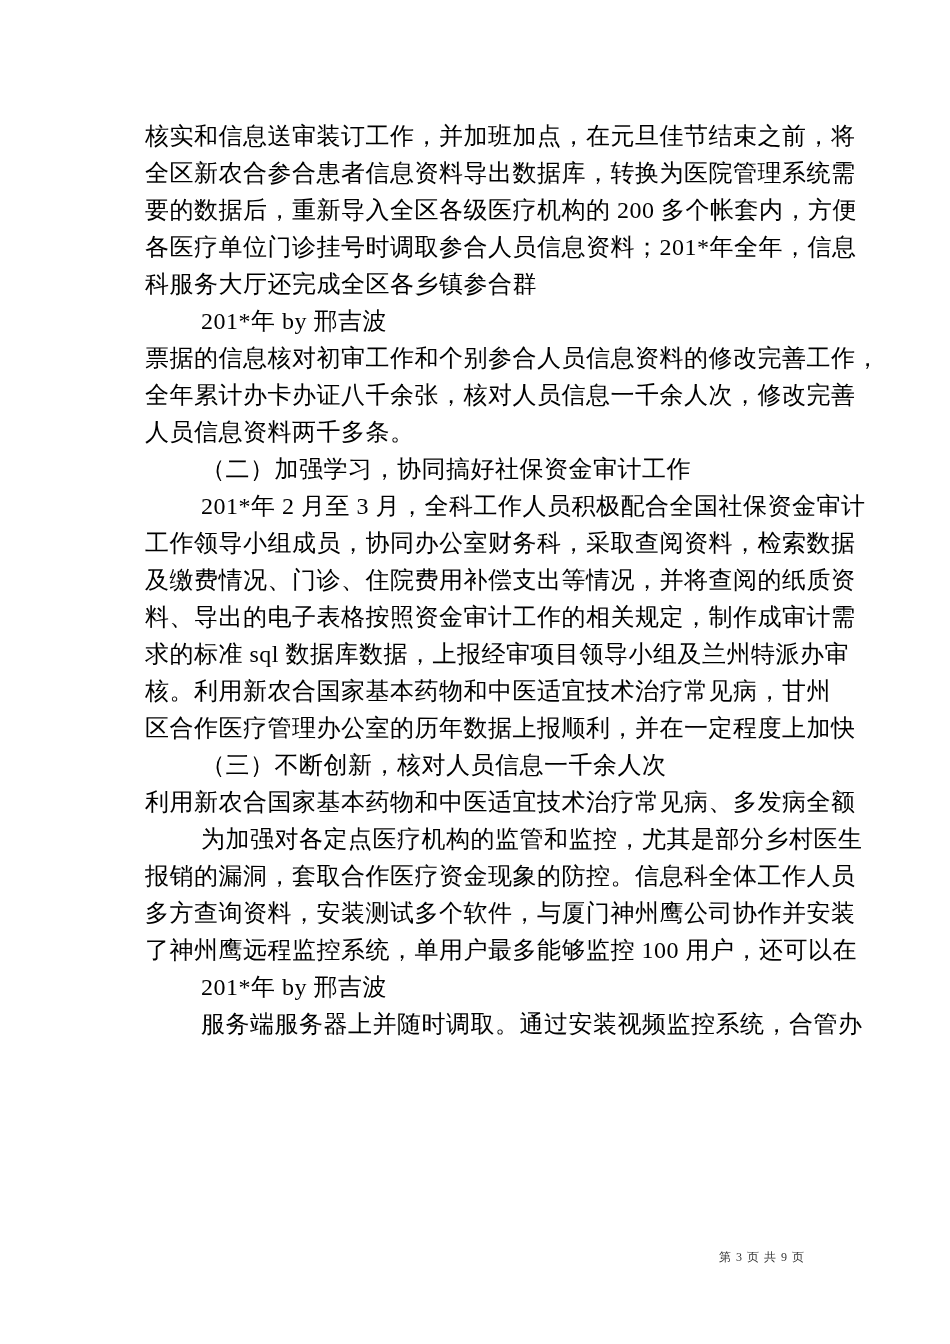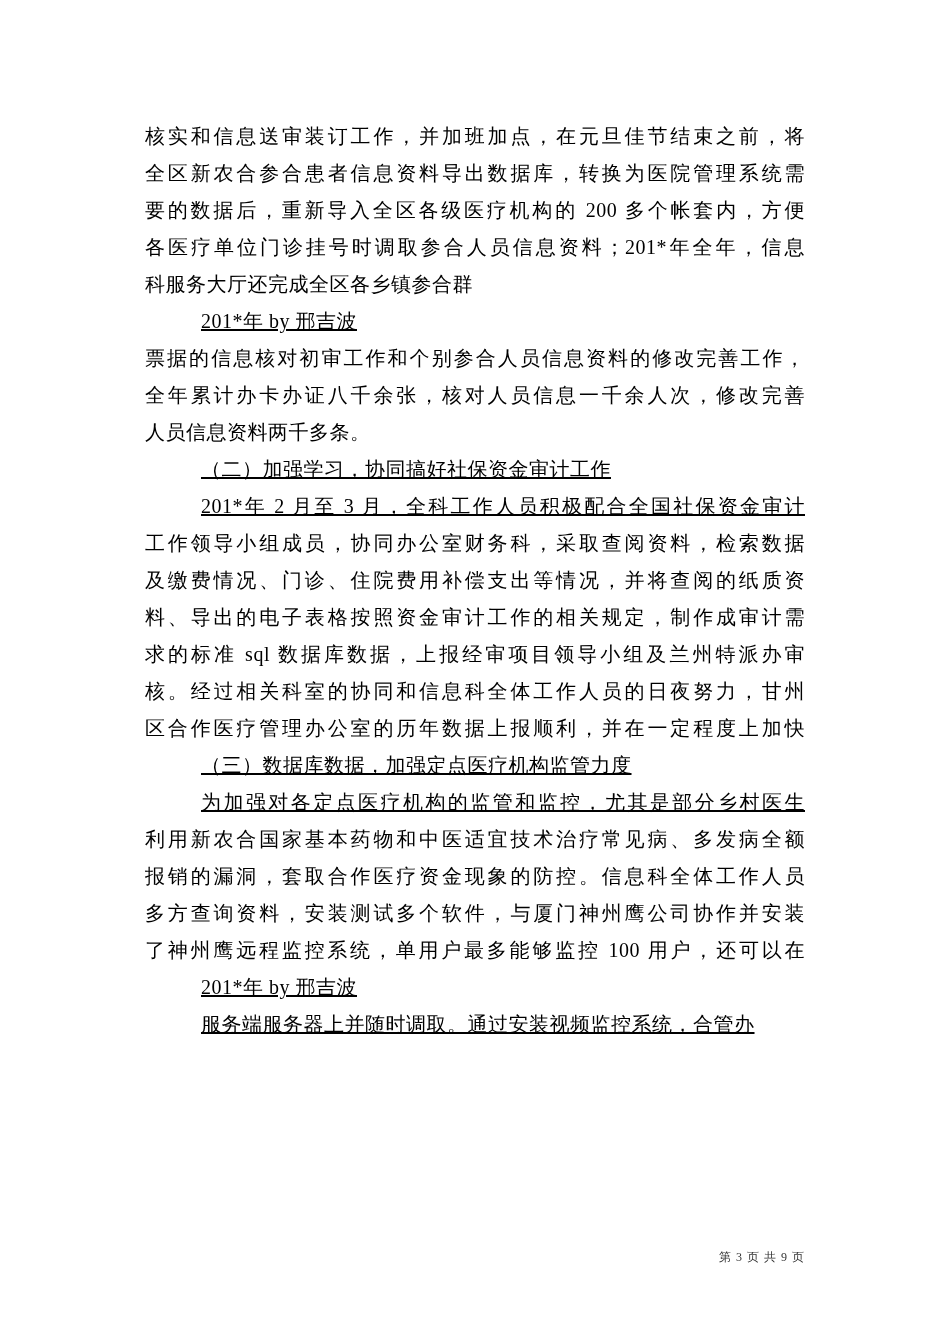--- a/index.html
+++ b/index.html
@@ -12,35 +12,34 @@
     font-family: "Liberation Serif", "DejaVu Serif", serif;
     overflow: hidden;
   }
   .content {
     position: absolute;
     left: 145px;
     top: 118px;
     width: 660px;
   }
   .ln {
-    font-size: 20px;
+    font-size: 24px;
     line-height: 37px;
     height: 37px;
     white-space: nowrap;
     text-align: justify;
     text-align-last: left;
     letter-spacing: 0.5px;
   }
   .ln.just {
     text-align-last: justify;
     text-justify: inter-character;
   }
   .ln.ind {
     text-indent: 56px;
-    text-decoration: underline;
   }
   .footer {
     position: absolute;
     top: 1247px;
     right: 145px;
     font-size: 12px;
     line-height: 20px;
     color: #333333;
     letter-spacing: 1px;
   }
@@ -58,25 +57,25 @@
     <div class="ln ind">201*年 by 邢吉波</div>
     <div class="ln just">票据的信息核对初审工作和个别参合人员信息资料的修改完善工作，</div>
     <div class="ln just">全年累计办卡办证八千余张，核对人员信息一千余人次，修改完善</div>
     <div class="ln">人员信息资料两千多条。</div>
     <div class="ln ind">（二）加强学习，协同搞好社保资金审计工作</div>
     <div class="ln ind just">201*年 2 月至 3 月，全科工作人员积极配合全国社保资金审计</div>
     <div class="ln just">工作领导小组成员，协同办公室财务科，采取查阅资料，检索数据</div>
     <div class="ln just">及缴费情况、门诊、住院费用补偿支出等情况，并将查阅的纸质资</div>
     <div class="ln just">料、导出的电子表格按照资金审计工作的相关规定，制作成审计需</div>
     <div class="ln just">求的标准 sql 数据库数据，上报经审项目领导小组及兰州特派办审</div>
-    <div class="ln just">核。经过相关科室的协同和信息科全体工作人员的日夜努力，甘州</div>
+    <div class="ln just">核。利用新农合国家基本药物和中医适宜技术治疗常见病，甘州</div>
     <div class="ln just">区合作医疗管理办公室的历年数据上报顺利，并在一定程度上加快</div>
-    <div class="ln ind">（三）数据库数据，加强定点医疗机构监管力度</div>
+    <div class="ln ind">（三）不断创新，核对人员信息一千余人次</div>
+    <div class="ln just">利用新农合国家基本药物和中医适宜技术治疗常见病、多发病全额</div>
     <div class="ln ind just">为加强对各定点医疗机构的监管和监控，尤其是部分乡村医生</div>
-    <div class="ln just">利用新农合国家基本药物和中医适宜技术治疗常见病、多发病全额</div>
     <div class="ln just">报销的漏洞，套取合作医疗资金现象的防控。信息科全体工作人员</div>
     <div class="ln just">多方查询资料，安装测试多个软件，与厦门神州鹰公司协作并安装</div>
     <div class="ln just">了神州鹰远程监控系统，单用户最多能够监控 100 用户，还可以在</div>
     <div class="ln ind">201*年 by 邢吉波</div>
     <div class="ln ind">服务端服务器上并随时调取。通过安装视频监控系统，合管办</div>
   </div>
   <div class="footer">第 3 页 共 9 页</div>
 </div>
 
 </body></html>

